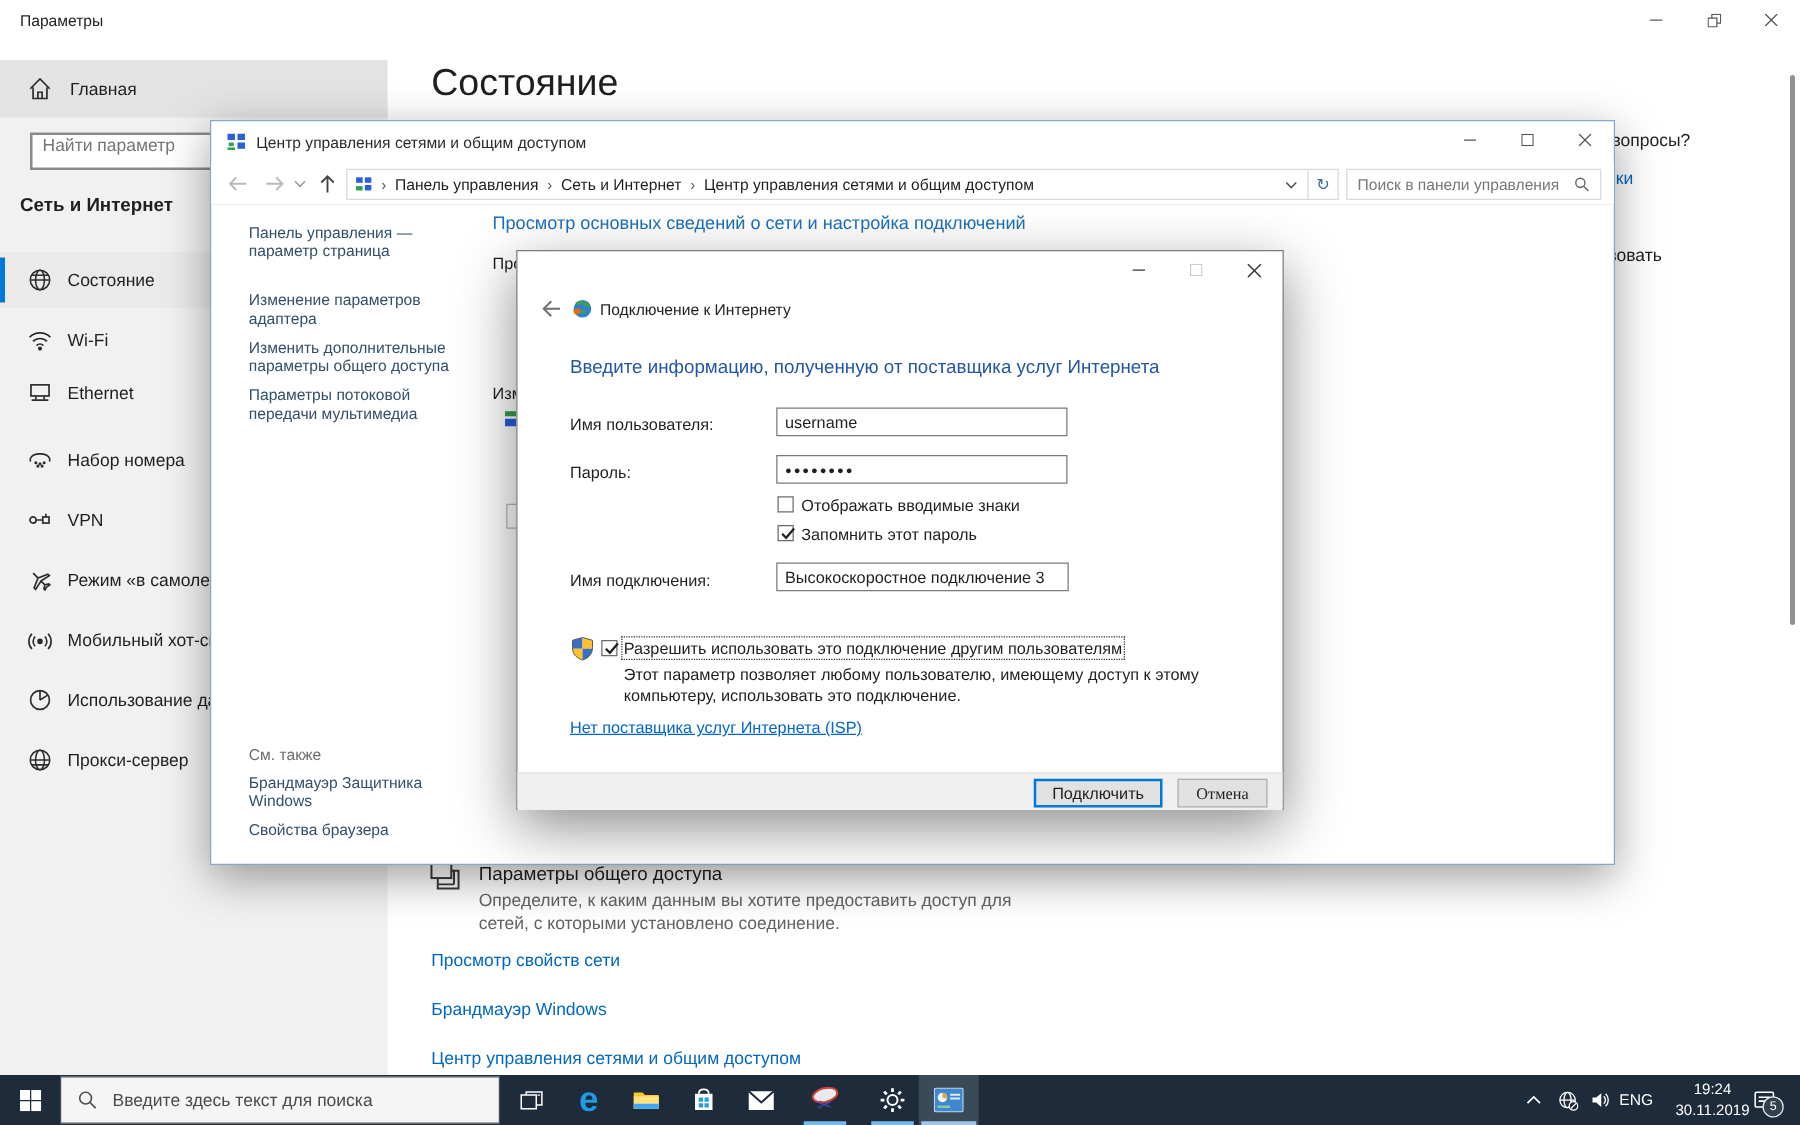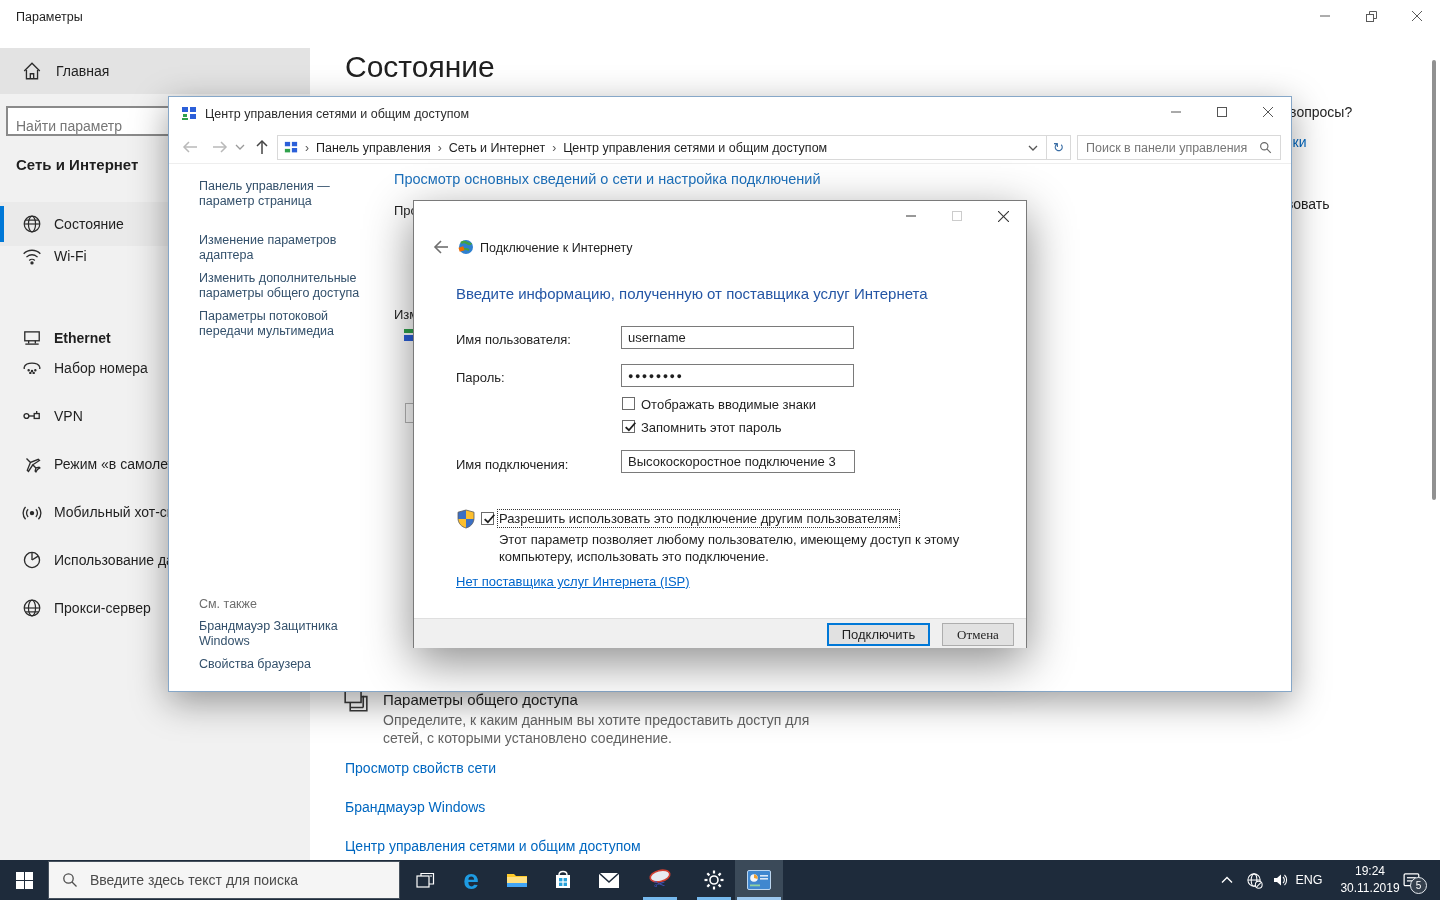--- a/index.html
+++ b/index.html
@@ -9,22 +9,22 @@
   .abs{position:absolute;}
 
   
   .settings{position:absolute;left:0;top:0;width:1440px;height:860px;background:#fff;z-index:1;}
   .s-title{left:16px;top:10px;font-size:12.5px;color:#1f1f1f;}
   .s-ctrls{right:0;top:0;display:flex;}
   .s-ctrl{width:46px;height:32px;display:flex;align-items:center;justify-content:center;color:#5a5a5a;}
   .s-sidebar{left:0;top:48px;width:310px;height:812px;background:#f1f1f1;}
   .home-row{left:0;top:0;width:310px;height:46px;background:#e3e3e3;display:flex;align-items:center;}
   .home-row .lbl{font-size:14px;color:#1f1f1f;margin-left:14px;}
-  .s-search{left:6px;top:58px;width:274px;height:30px;background:#fff;border:2px solid #8a8a8a;
-            display:flex;align-items:flex-end;}
+  .s-search{left:24px;top:58px;width:274px;height:30px;background:#fff;border:2px solid #8a8a8a;
+            display:flex;align-items:flex-start;}
   .s-search .ph{font-size:14px;color:#767676;margin-left:8px;}
   .s-section{left:16px;top:108px;font-size:15px;font-weight:bold;color:#1f1f1f;}
   .nav-item{left:0;width:310px;height:44px;display:flex;align-items:center;position:absolute;}
   .nav-item.sel{background:#eaeaea;}
   .nav-accent{left:0;width:4px;height:36px;background:#0078d7;top:4px;position:absolute;}
   .nav-ico{width:20px;height:20px;margin-left:22px;color:#2b2b2b;flex:0 0 auto;}
   .nav-lbl{font-size:14px;color:#1f1f1f;margin-left:12px;white-space:nowrap;}
   .s-pagetitle{left:345px;top:50px;font-size:30px;font-weight:300;color:#202020;}
   .frag{white-space:nowrap;font-size:14px;color:#1f1f1f;}
   .share-title{font-size:15px;color:#1f1f1f;}
@@ -125,30 +125,30 @@
       <div class="nav-item sel" style="top:154px;">
         <div class="nav-accent"></div>
         <svg class="nav-ico" viewBox="0 0 18 18" fill="none" stroke="currentColor" stroke-width="1.1">
           <circle cx="9" cy="9" r="7"></circle>
             <ellipse cx="9" cy="9" rx="3.2" ry="7"></ellipse>
             <line x1="2" y1="9" x2="16" y2="9"></line>
             <line x1="3" y1="5.5" x2="15" y2="5.5"></line>
           </svg>
         <span class="nav-lbl">Состояние</span>
       </div>
-      <div class="nav-item" style="top:186px;">
+      <div class="nav-item" style="top:202px;">
         <svg class="nav-ico" viewBox="0 0 18 18" fill="none" stroke="currentColor" stroke-width="1.2">
           <path d="M1.5,7 A10.5,10.5 0 0 1 16.5,7"></path>
             <path d="M4,10 A7,7 0 0 1 14,10"></path>
             <path d="M6.5,13 A3.6,3.6 0 0 1 11.5,13"></path>
             <circle cx="9" cy="15.2" r="0.9" fill="currentColor"></circle>
           </svg>
         <span class="nav-lbl">Wi-Fi</span>
       </div>
-      <div class="nav-item" style="top:268px;font-weight:bold;">
+      <div class="nav-item" style="top:244px;">
         <svg class="nav-ico" viewBox="0 0 18 18" fill="none" stroke="currentColor" stroke-width="1.2">
           <rect x="2.5" y="3.5" width="13" height="8"></rect>
             <line x1="6" y1="11.5" x2="6" y2="14"></line>
             <line x1="12" y1="11.5" x2="12" y2="14"></line>
             <line x1="3" y1="14.5" x2="15" y2="14.5"></line>
           </svg>
         <span class="nav-lbl">Ethernet</span>
       </div>
       <div class="nav-item" style="top:298px;">
         <svg class="nav-ico" viewBox="0 0 18 18" fill="none" stroke="currentColor" stroke-width="1.2">

